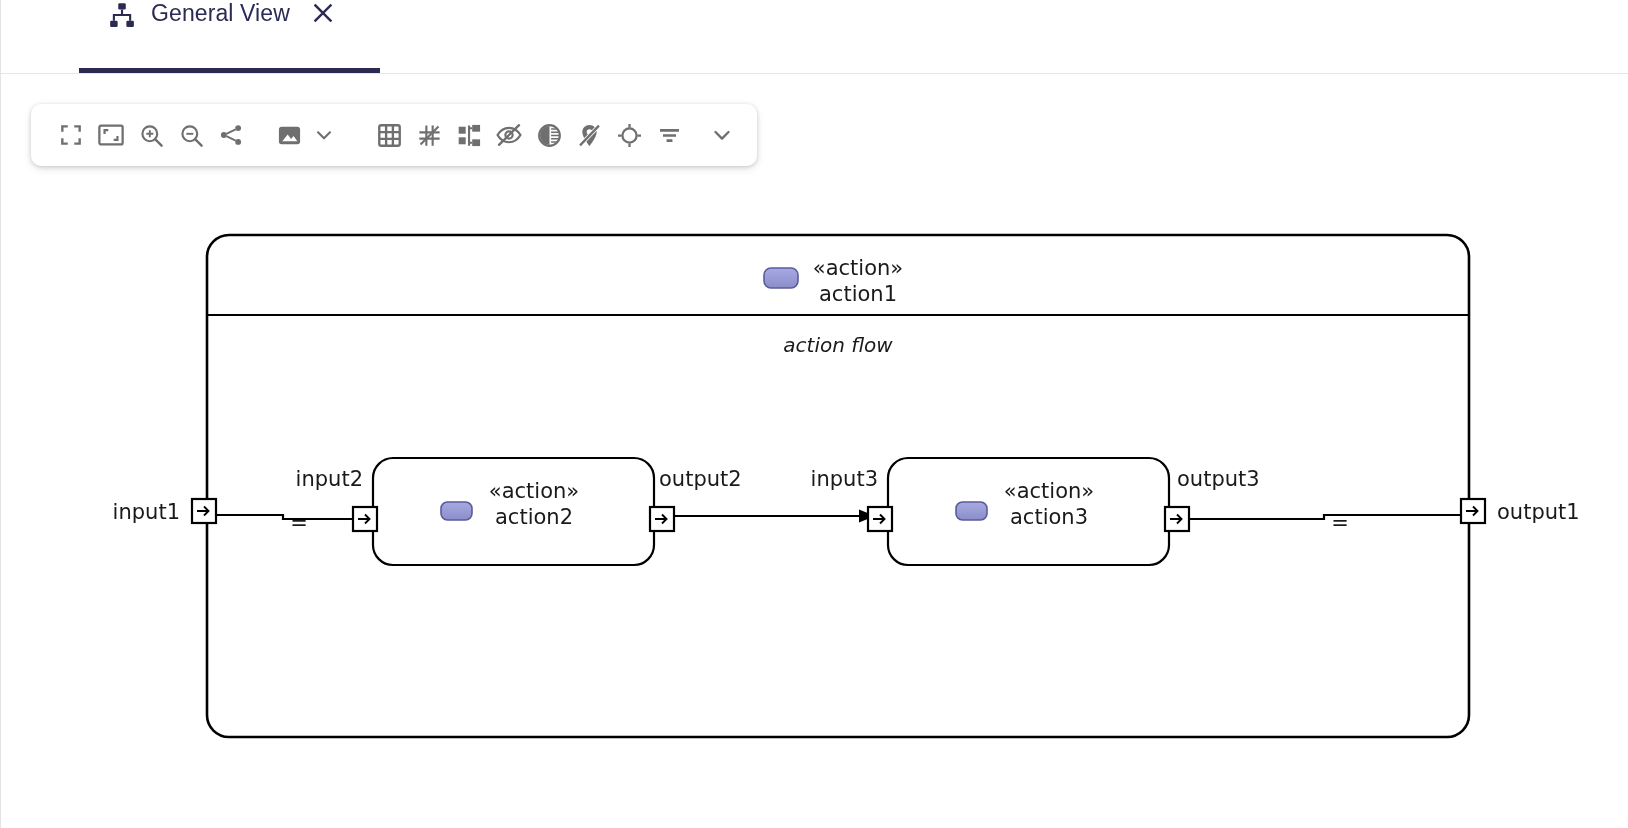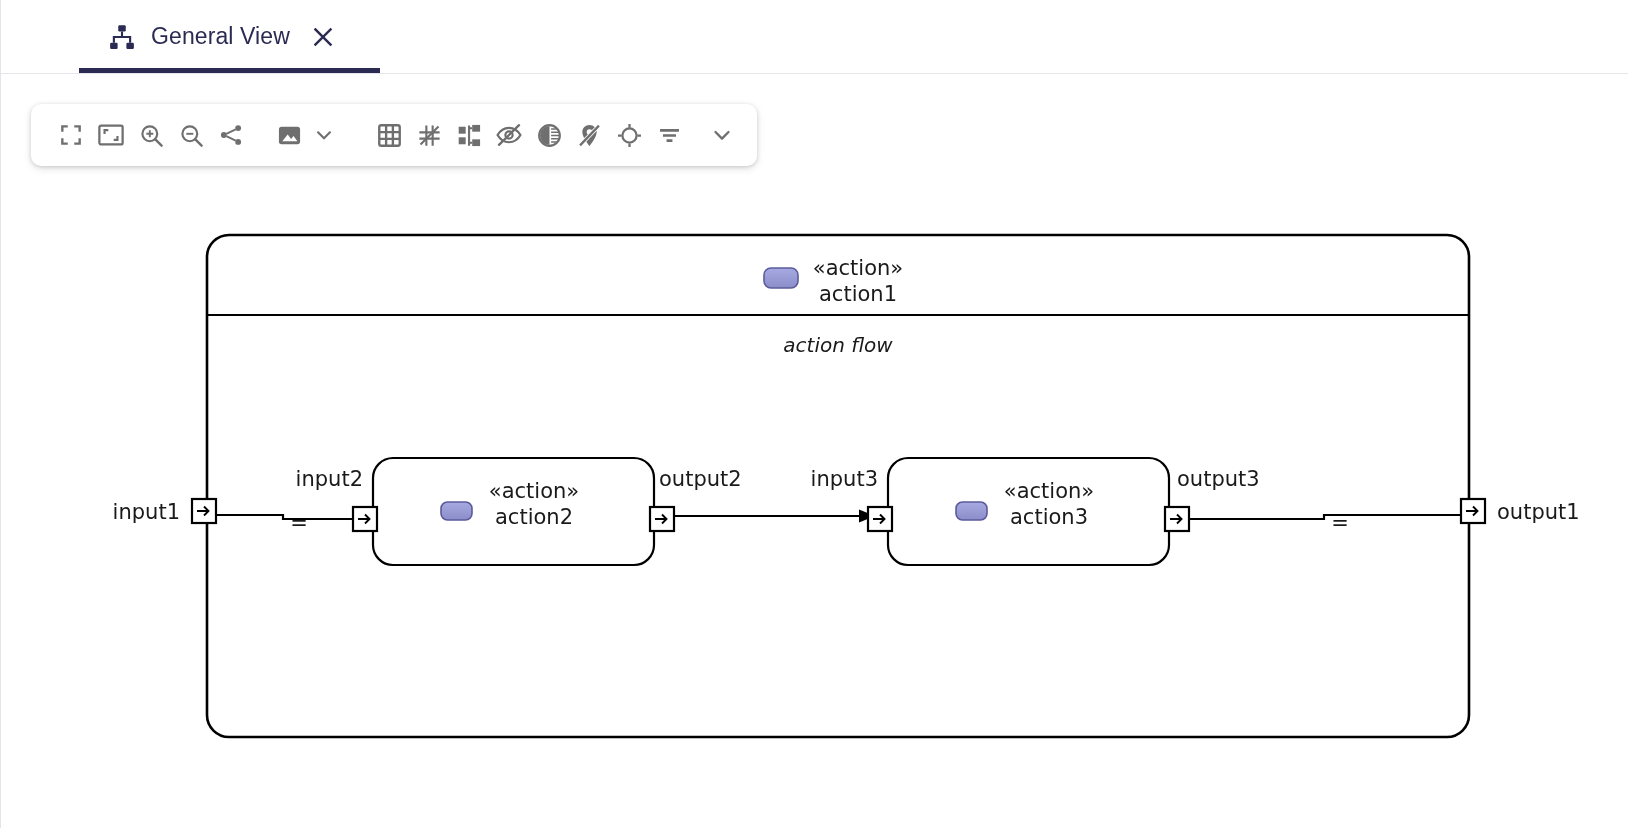--- a/index.html
+++ b/index.html
@@ -21,21 +21,21 @@
   
   .tabbar {
     position: absolute; left: 0; top: 0;
     width: 1628px; height: 74px;
     background: #ffffff;
     border-bottom: 1px solid #e6e6ea;
   }
   .tab {
     position: absolute; left: 78px; top: 0;
     height: 73px; width: 301px;
-    display: flex; align-items: center;
+    display: flex; align-items: flex-start;
     gap: 14px;
     padding: 0 22px 0 28px;
     cursor: pointer;
   }
   .tab-underline {
     position: absolute; left: 78px; top: 68px;
     width: 301px; height: 5px;
     background: #2a2a52;
   }
   .tab-icon { width: 30px; height: 30px; flex: 0 0 auto; display:block; }

